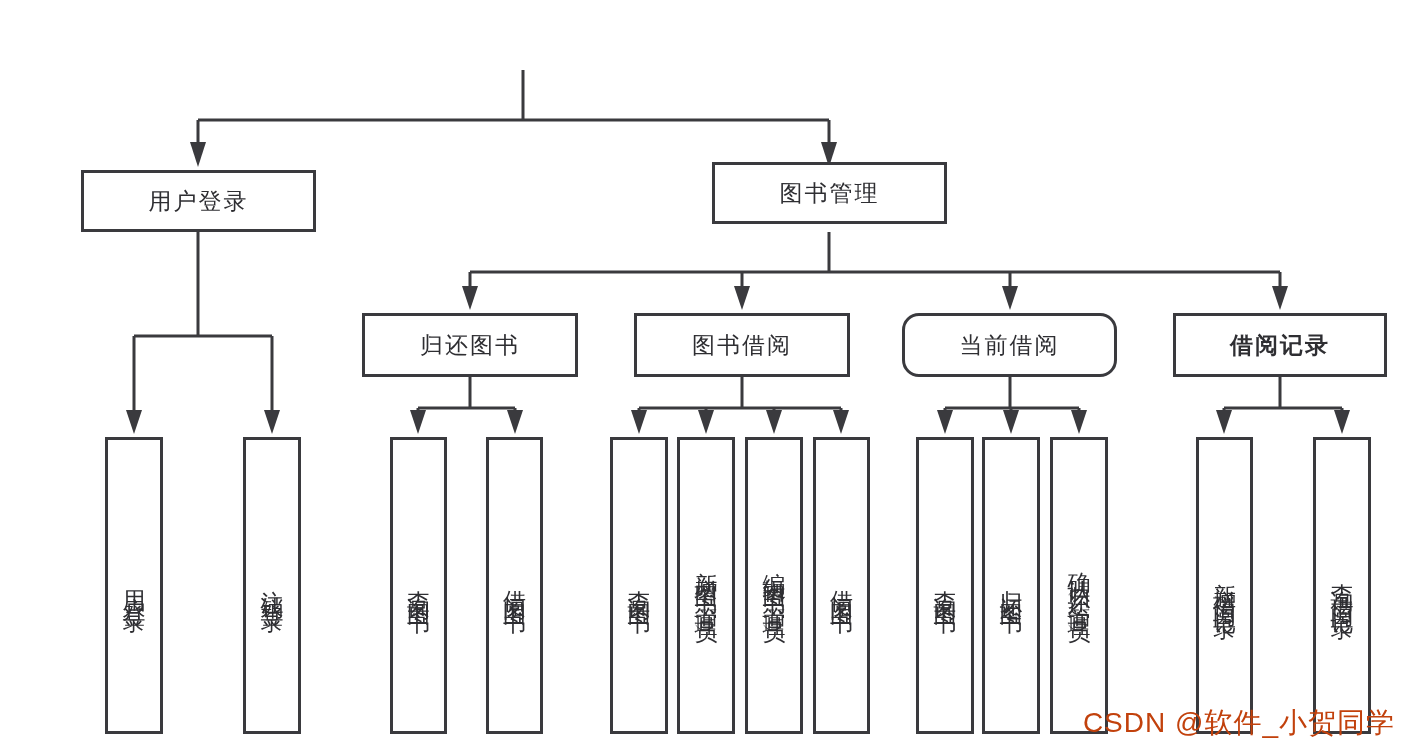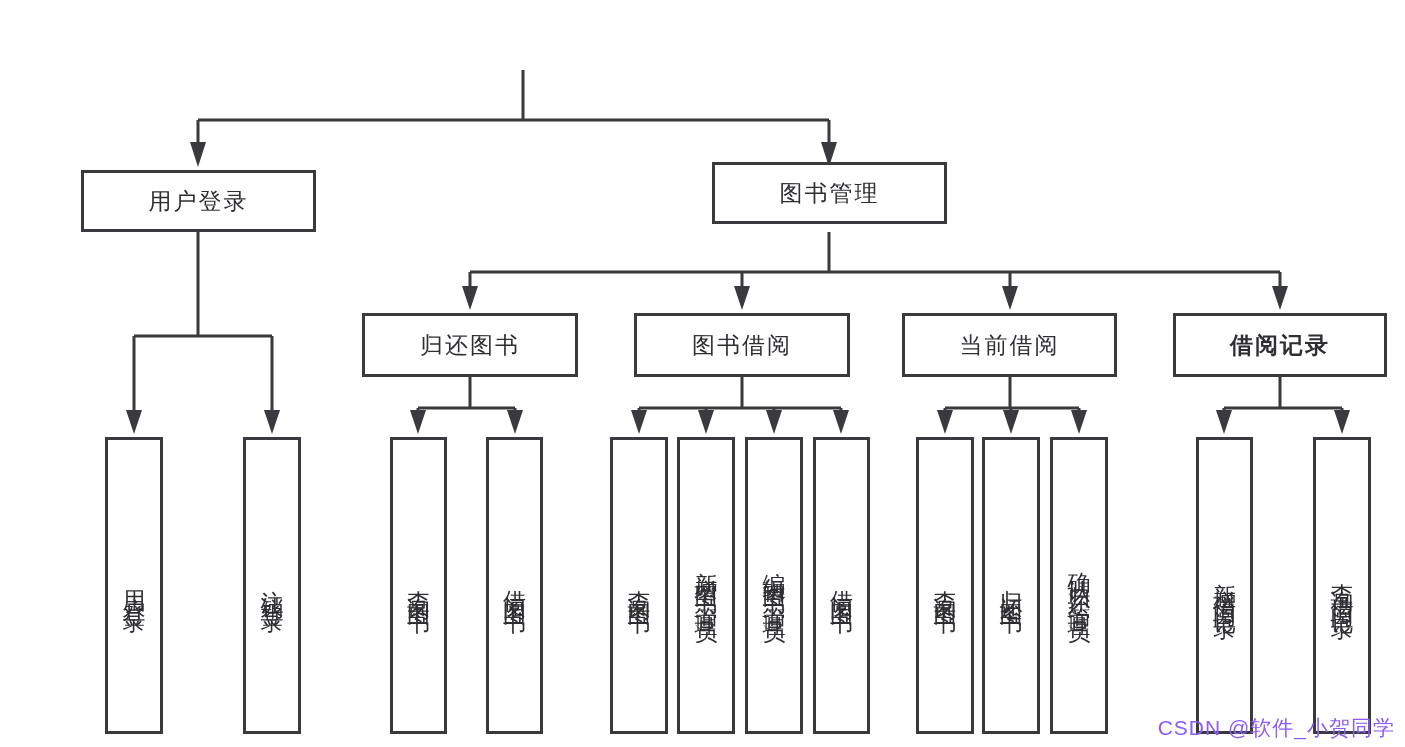--- a/index.html
+++ b/index.html
@@ -32,22 +32,22 @@
     writing-mode:vertical-rl;
     text-orientation:mixed;
     font-size:23px;
     letter-spacing:7px;
     color:#2e2e32;
     line-height:1;
   }
   .watermark{
     position:absolute;
     right:10px;bottom:5px;
-    font-size:21px;
-    color:#8b5cf6;
+    font-size:28px;
+    color:#c2410c;
     letter-spacing:1px;
     white-space:nowrap;
   }
 </style>
 </head>
 <body>
 
 <div class="canvas">
 
   <svg class="edges" viewBox="0 0 1405 747" xmlns="http://www.w3.org/2000/svg">
@@ -100,21 +100,21 @@
   <div class="node" style="left:712px;top:162px;width:235px;height:62px;">
     <span class="hlabel">图书管理</span>
   </div>
 
   <div class="node" style="left:362px;top:313px;width:216px;height:64px;">
     <span class="hlabel">归还图书</span>
   </div>
   <div class="node" style="left:634px;top:313px;width:216px;height:64px;">
     <span class="hlabel">图书借阅</span>
   </div>
-  <div class="node" style="left:902px;top:313px;width:215px;height:64px;">
+  <div class="node" style="left:902px;top:313px;width:215px;height:64px;border-radius:17px;">
     <span class="hlabel">当前借阅</span>
   </div>
   <div class="node" style="left:1173px;top:313px;width:214px;height:64px;font-weight:bold;">
     <span class="hlabel">借阅记录</span>
   </div>
 
   <div class="node leaf" style="left:105px;">
     <span class="vtext">用户登录</span>
   </div>
   <div class="node leaf" style="left:243px;">

